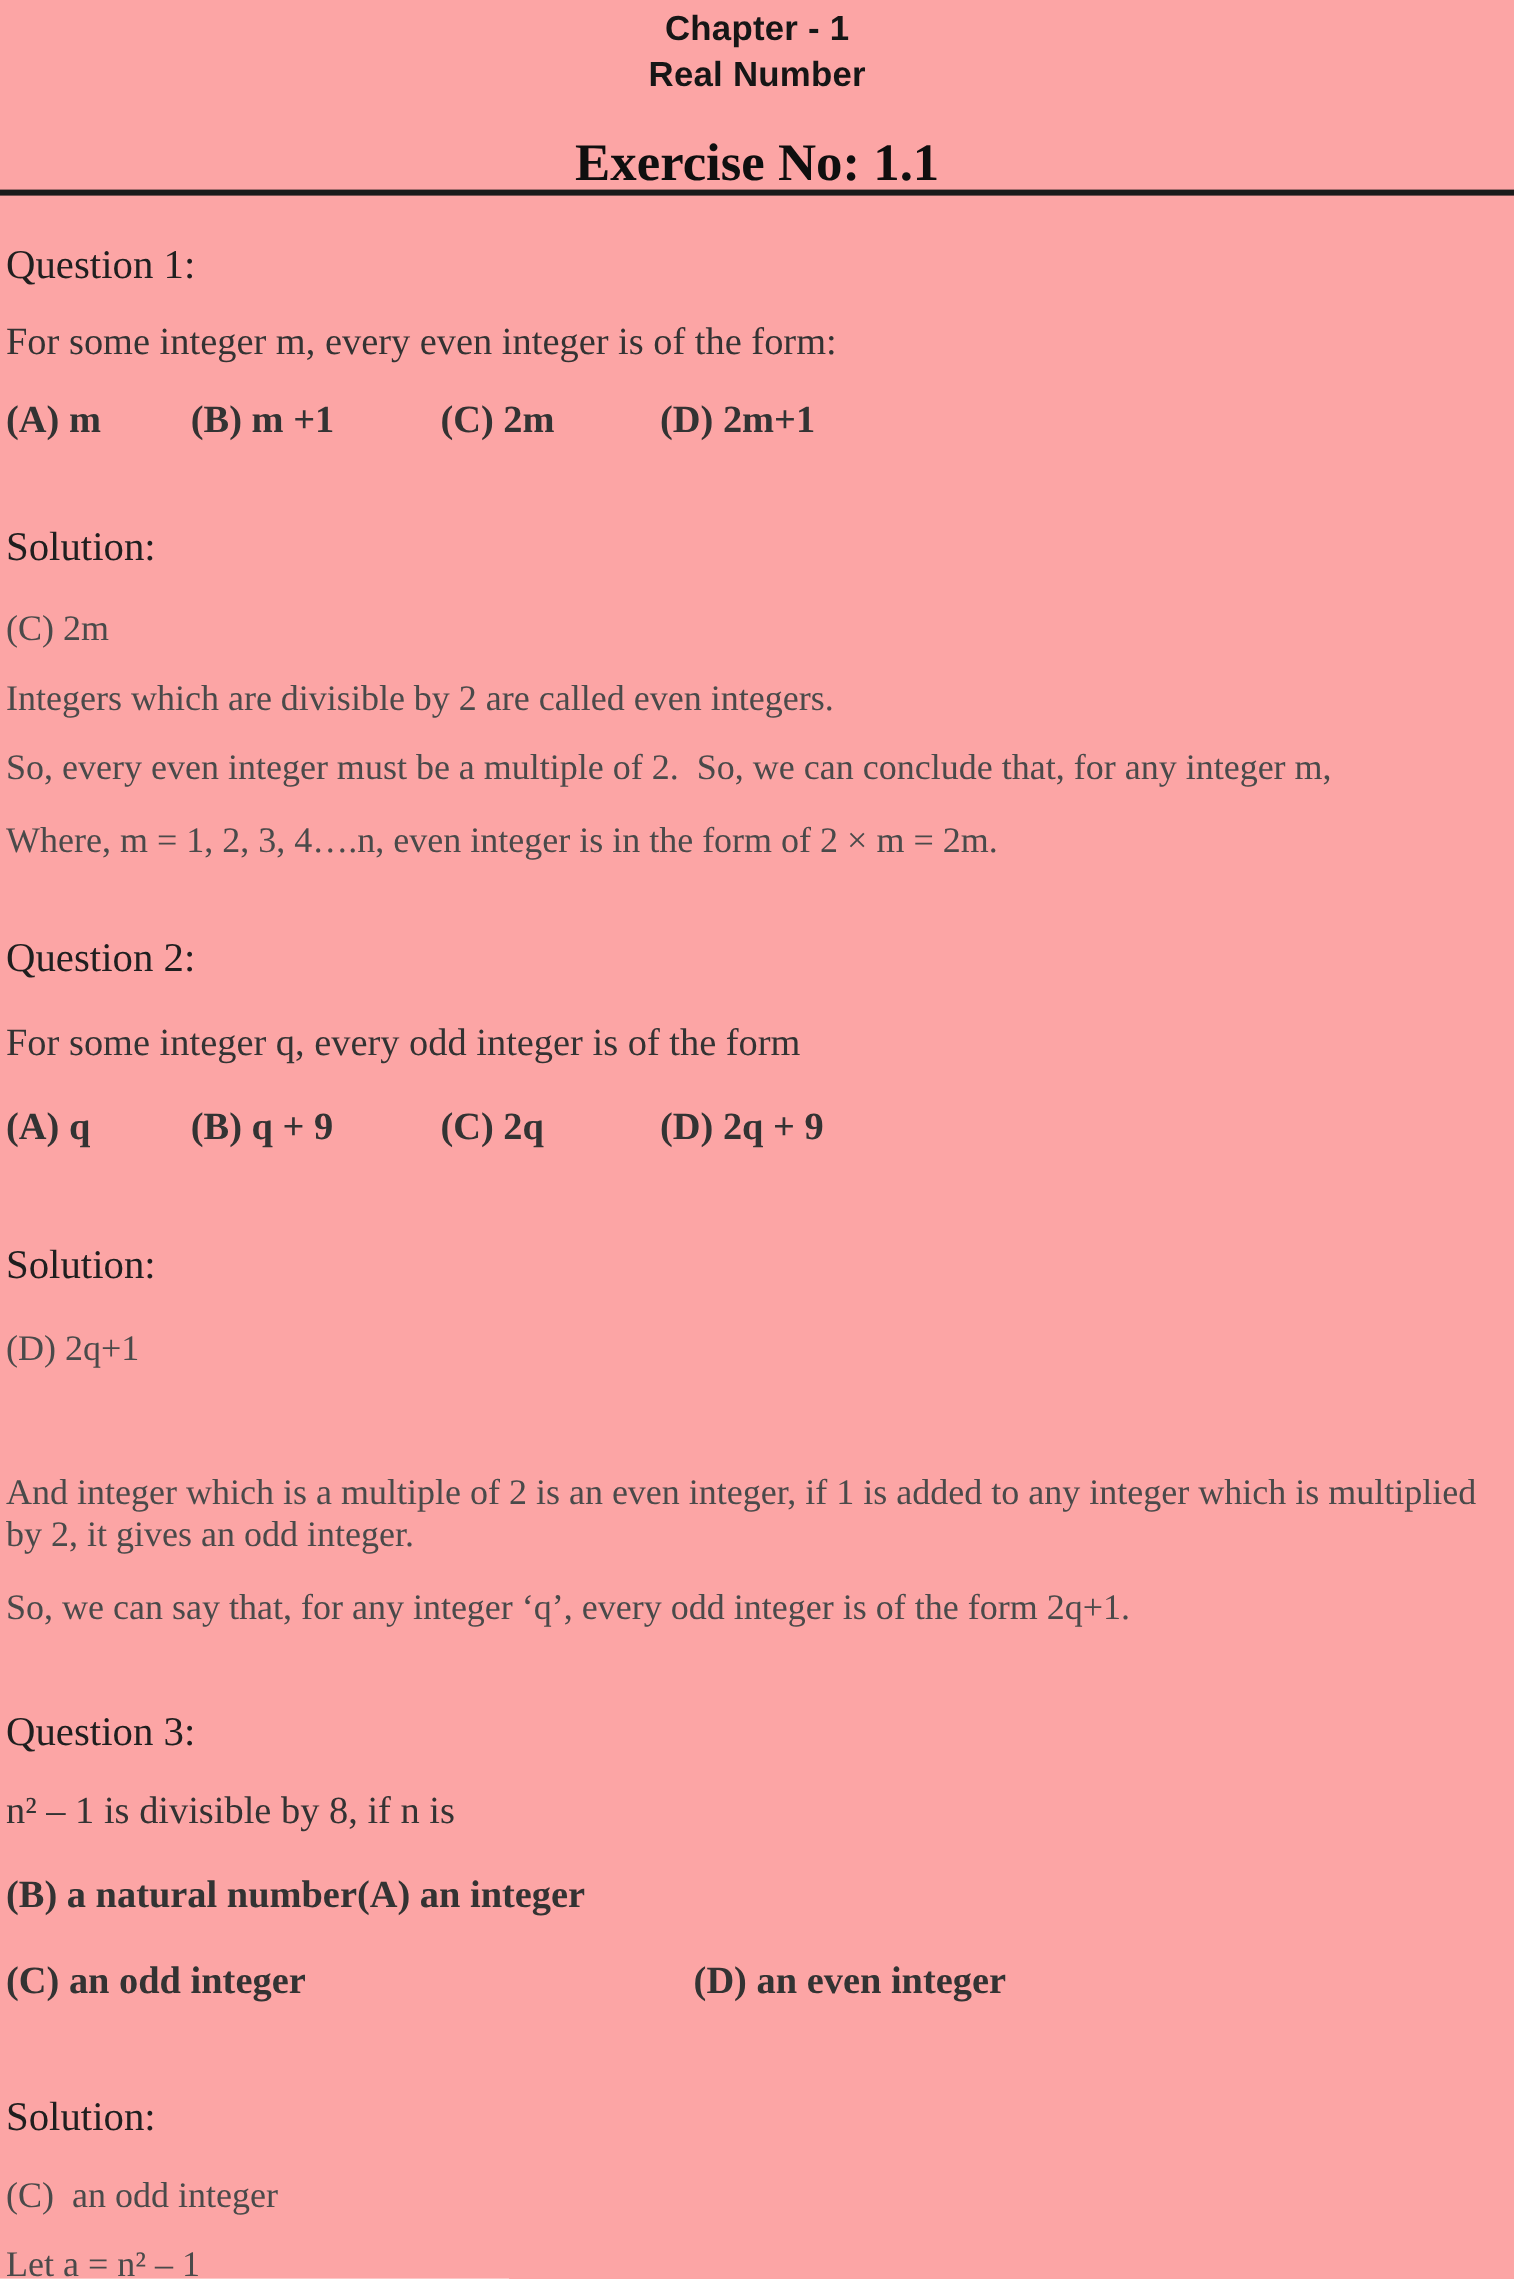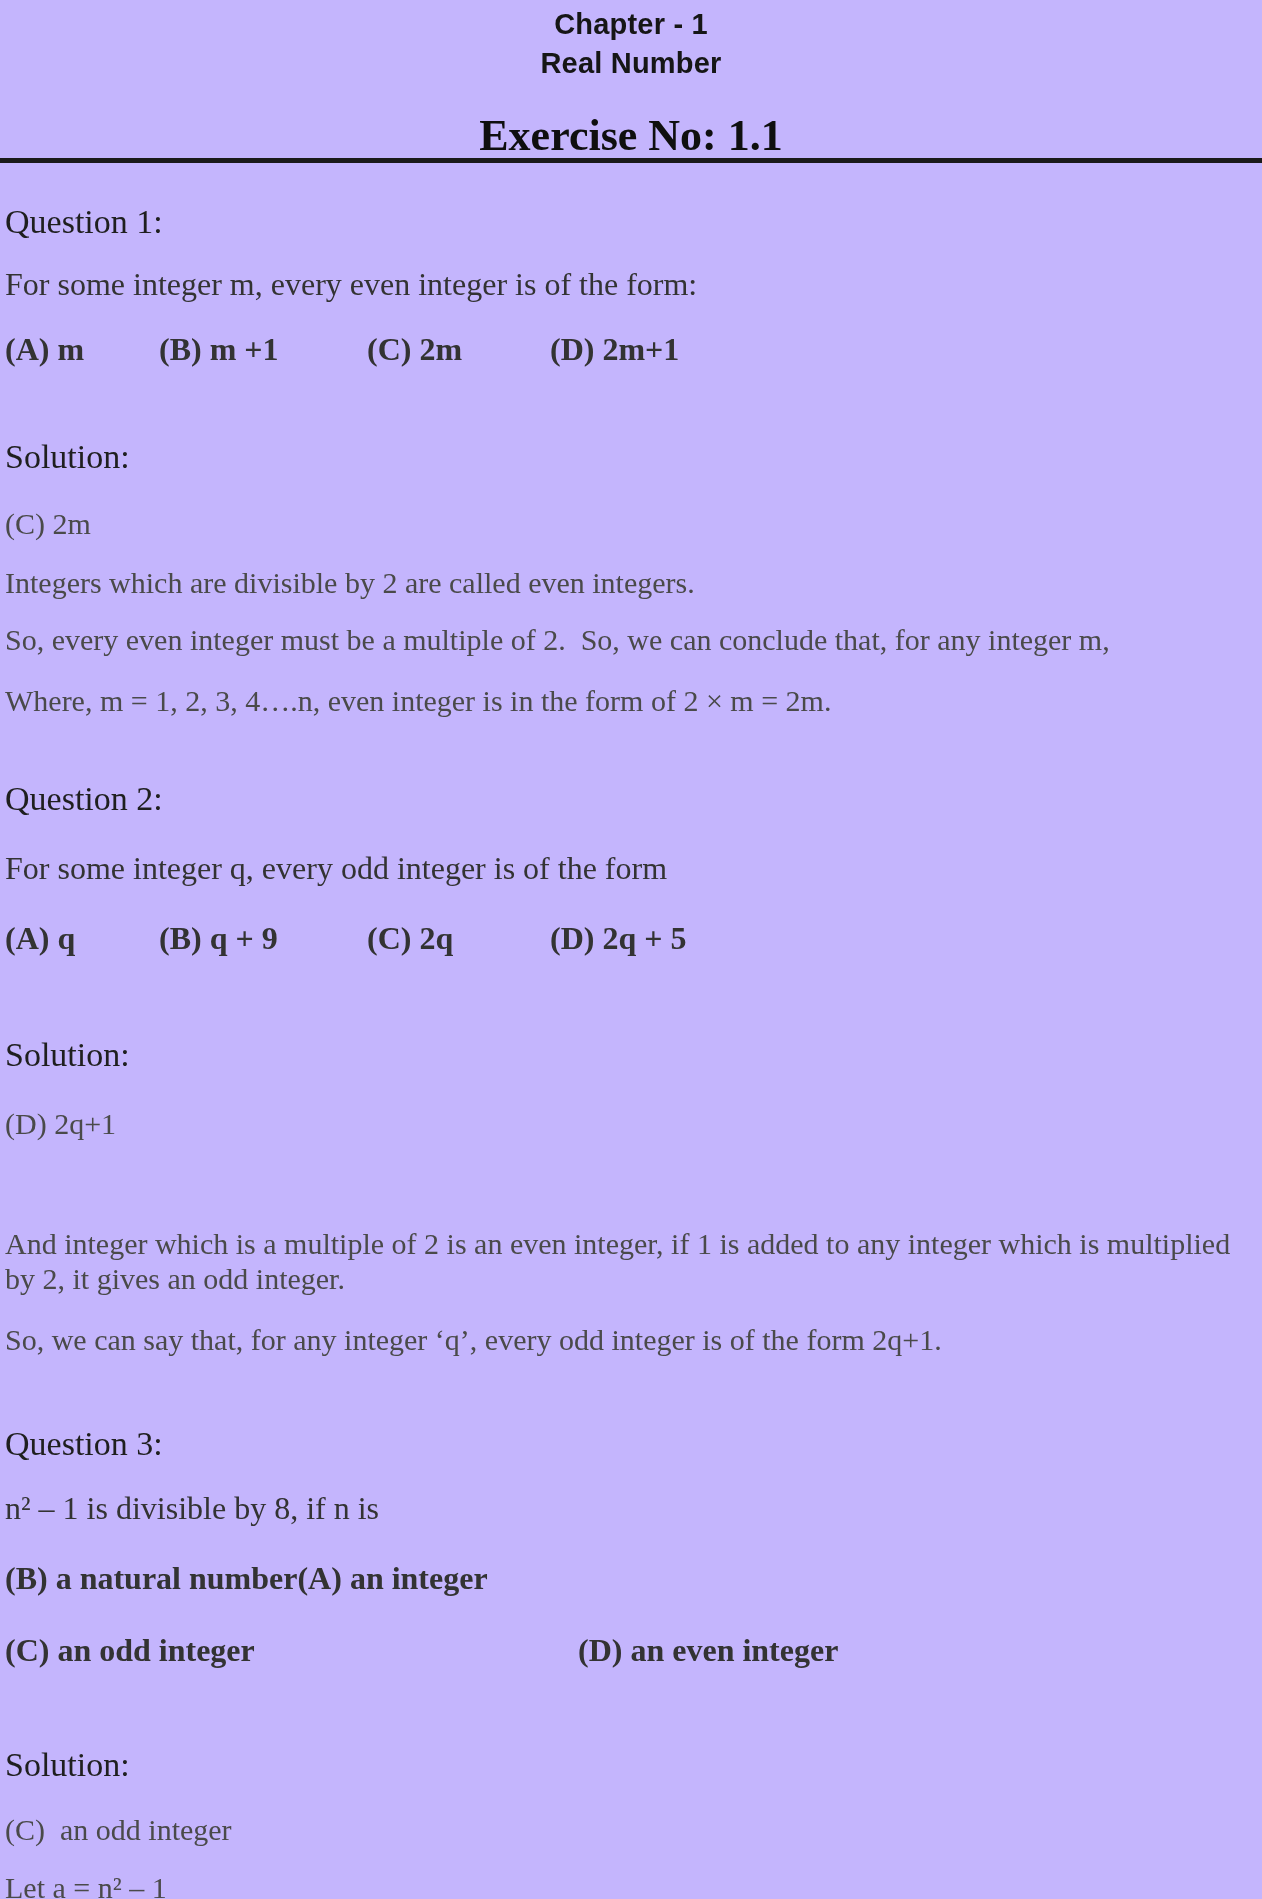--- a/index.html
+++ b/index.html
@@ -1,20 +1,20 @@
 <!DOCTYPE html>
 <html><head>
 <meta charset="utf-8">
 <style>
   html,body{margin:0;padding:0;background:#ffffff;}
   .page{
     position:relative;
     width:1262px;
     height:1899px;
-    background:#c4b5fd;
+    background:#fca5a5;
     overflow:hidden;
     font-family:"Liberation Serif", serif;
     color:#3c3c3c;
   }
   .abs{position:absolute;left:5px;right:22px;white-space:pre-wrap;}
   .center{text-align:center;left:0;right:0;}
   .hdr-sans{
     font-family:"Liberation Sans", sans-serif;
     font-weight:bold;
     font-size:29px;
@@ -81,21 +81,21 @@
   <div class="abs body" style="top:565px">Integers which are divisible by 2 are called even integers.</div>
   <div class="abs body" style="top:622px">So, every even integer must be a multiple of 2.  So, we can conclude that, for any integer m,</div>
   <div class="abs body" style="top:683px">Where, m = 1, 2, 3, 4….n, even integer is in the form of 2 × m = 2m.</div>
 
   <div class="abs qlabel" style="top:780px">Question 2:</div>
   <div class="abs qtext" style="top:850px">For some integer q, every odd integer is of the form</div>
   <div class="abs optrow" style="top:920px">
     <span class="opt ow1">(A) q</span>
     <span class="opt ow2">(B) q + 9</span>
     <span class="opt ow3">(C) 2q</span>
-    <span class="opt">(D) 2q + 5</span>
+    <span class="opt">(D) 2q + 9</span>
   </div>
   <div class="abs qlabel" style="top:1036px">Solution:</div>
   <div class="abs body" style="top:1106px">(D) 2q+1</div>
   <div class="abs body" style="top:1226px">And integer which is a multiple of 2 is an even integer, if 1 is added to any integer which is multiplied by 2, it gives an odd integer.</div>
   <div class="abs body" style="top:1322px">So, we can say that, for any integer ‘q’, every odd integer is of the form 2q+1.</div>
 
   <div class="abs qlabel" style="top:1425px">Question 3:</div>
   <div class="abs qtext" style="top:1490px">n² – 1 is divisible by 8, if n is</div>
   <div class="abs optrow" style="top:1560px">
     <span class="opt">(B) a natural number</span>

